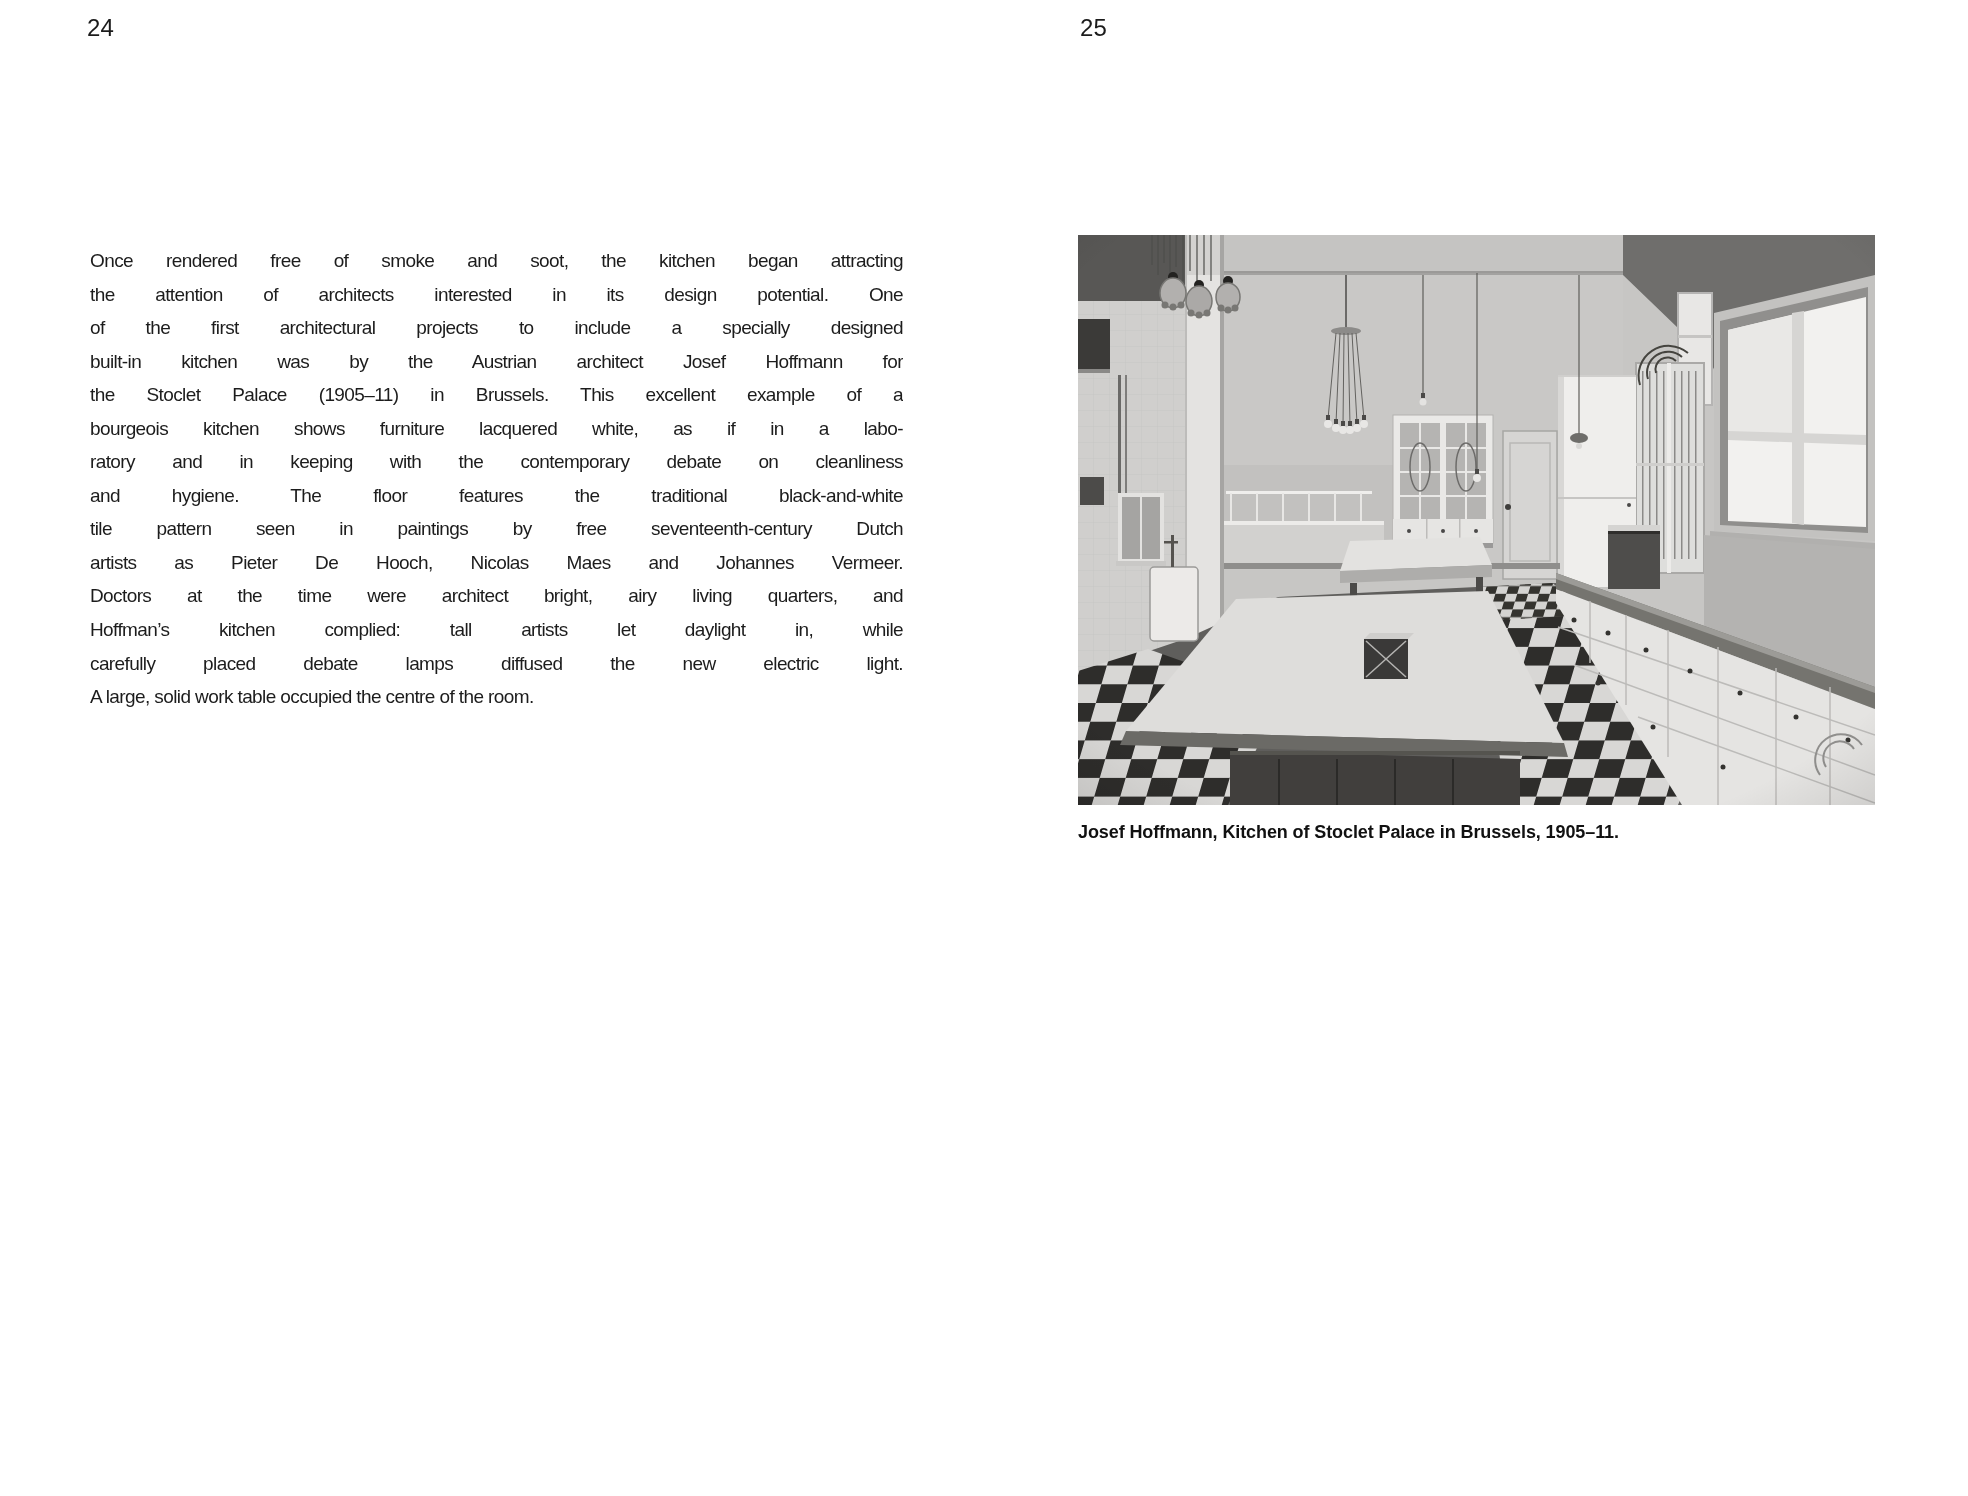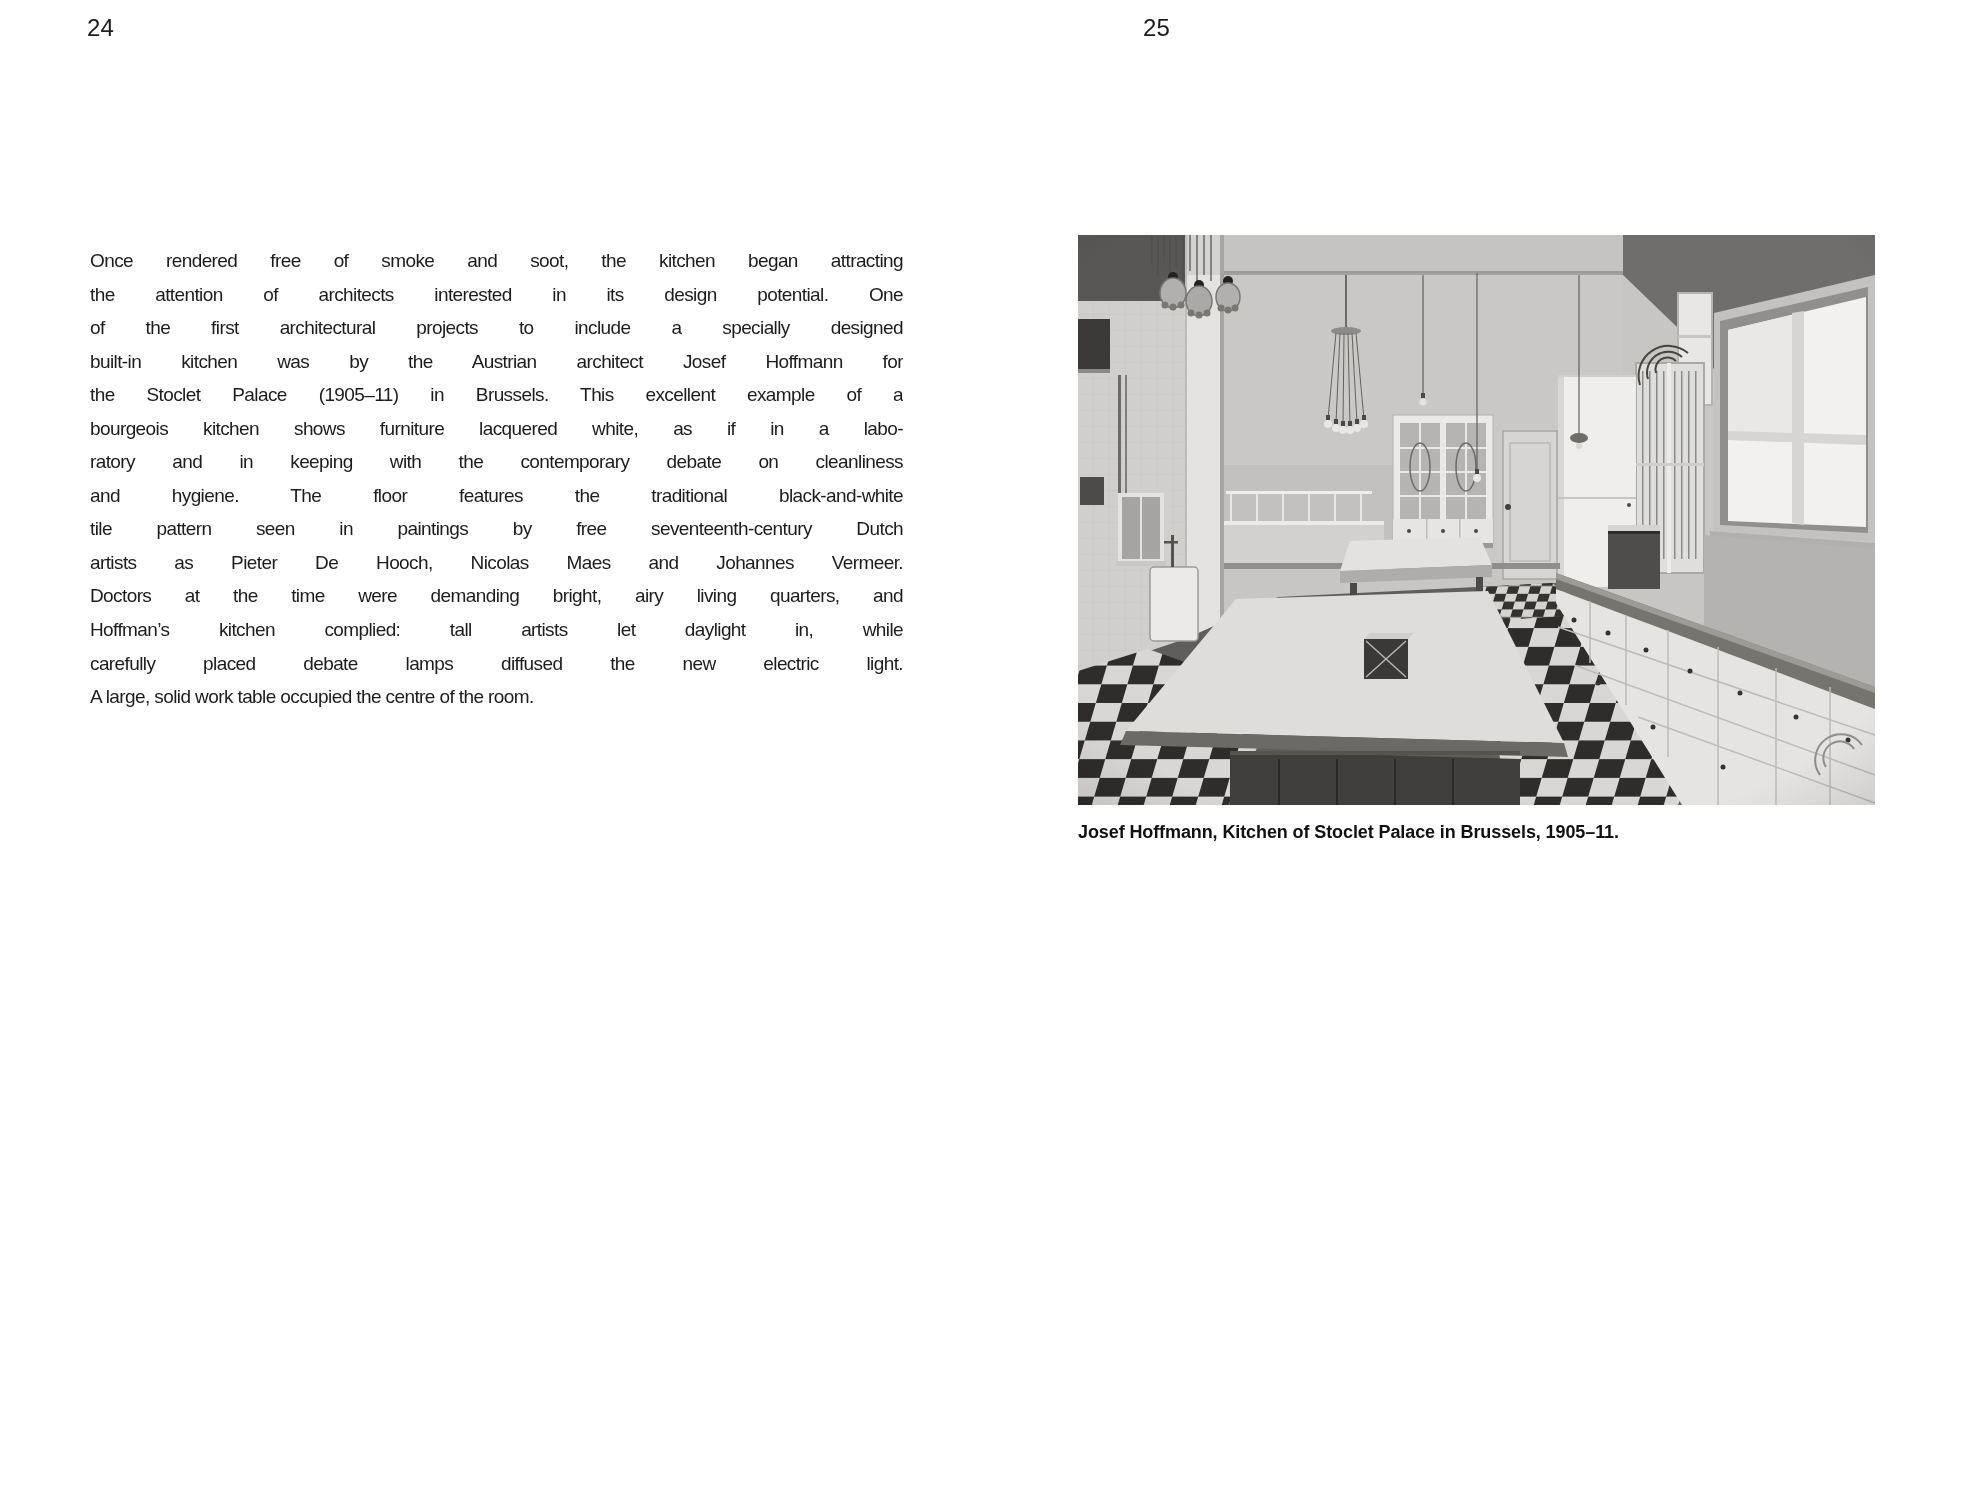--- a/index.html
+++ b/index.html
@@ -8,21 +8,21 @@
     background:#ffffff;
     font-family:"Liberation Sans", sans-serif;
     position:relative;
     overflow:hidden;
   }
   .page-number {
     position:absolute; top:14px;
     font-size:24px; color:#1b1b1b; letter-spacing:0.2px;
   }
   .page-number--left  { left:87px; }
-  .page-number--right { left:1143px; }
+  .page-number--right { left:1080px; }
 
   .bodytext {
     position:absolute; left:90px; top:244px; width:813px;
     font-size:19px; line-height:33.55px;
     letter-spacing:-0.6px;
     color:#1c1c1c;
   }
   .bodytext .line {
     text-align:justify;
     text-align-last:justify;
@@ -54,21 +54,21 @@
     <div class="line">Once rendered free of smoke and soot, the kitchen began attracting</div>
     <div class="line">the attention of architects interested in its design potential. One</div>
     <div class="line">of the first architectural projects to include a specially designed</div>
     <div class="line">built-in kitchen was by the Austrian architect Josef Hoffmann for</div>
     <div class="line">the Stoclet Palace (1905–11) in Brussels. This excellent example of a</div>
     <div class="line">bourgeois kitchen shows furniture lacquered white, as if in a labo-</div>
     <div class="line">ratory and in keeping with the contemporary debate on cleanliness</div>
     <div class="line">and hygiene. The floor features the traditional black-and-white</div>
     <div class="line">tile pattern seen in paintings by free seventeenth-century Dutch</div>
     <div class="line">artists as Pieter De Hooch, Nicolas Maes and Johannes Vermeer.</div>
-    <div class="line">Doctors at the time were demanding bright, airy living quarters, and</div>
+    <div class="line">Doctors at the time were architect bright, airy living quarters, and</div>
     <div class="line">Hoffman’s kitchen complied: tall artists let daylight in, while</div>
     <div class="line">carefully placed debate lamps diffused the new electric light.</div>
     <div class="line line--last">A large, solid work table occupied the centre of the room.</div>
   </div>
 
 <div class="photo-frame" role="img" aria-label="Black-and-white photograph of the Stoclet Palace kitchen: white lacquered cabinets, tall windows, hanging electric lamps, a large central work table and a black-and-white checkerboard tile floor.">
 <svg width="797" height="570" viewBox="0 0 797 570" xmlns="http://www.w3.org/2000/svg" aria-hidden="true">
   <defs>
     <pattern id="chkBig" width="52" height="52" patternUnits="userSpaceOnUse" patternTransform="scale(1,0.72) skewX(-12)">
       <rect width="52" height="52" fill="#d8d7d5"></rect>

